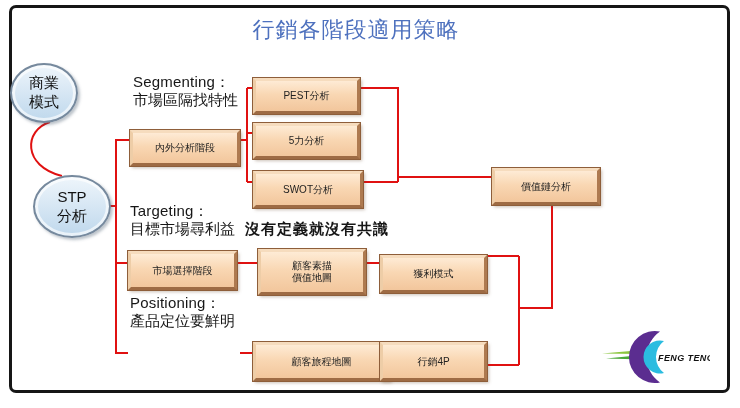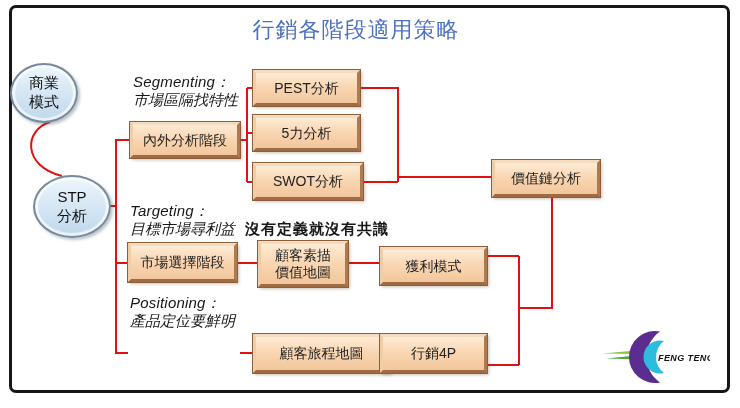--- a/index.html
+++ b/index.html
@@ -8,28 +8,28 @@
   .slide{position:absolute;left:9px;top:5px;width:721px;height:388px;
          border:3px solid #161616;border-radius:7px;background:#fff;box-sizing:border-box;}
   .title{position:absolute;left:0;top:15px;width:712px;text-align:center;
          font-size:22px;letter-spacing:1px;color:#4E71BE;}
   svg.lines{position:absolute;left:0;top:0;width:740px;height:408px;pointer-events:none;}
   .tbox{position:absolute;box-sizing:border-box;
         background:linear-gradient(180deg,#FEEBD5 0%,#F9D7B3 45%,#F2C69C 100%);
         border:3px solid;border-color:#F6DCBE #AE7A50 #9E6B44 #EECDA7;
         box-shadow:0 0 0 1px #8E5E3A,2px 2px 3px rgba(110,80,55,.35);
         display:flex;flex-direction:column;align-items:center;justify-content:center;
-        font-size:14px;line-height:1.2;text-align:right;color:#222;}
+        font-size:10px;line-height:1.2;text-align:right;color:#222;margin-top:8px;}
   .ell{position:absolute;border-radius:50%;box-sizing:border-box;
        background:linear-gradient(180deg,#EEF5FB 0%,#D4E5F3 55%,#BFD8EC 100%);
        border:2px solid #76899D;
        box-shadow:inset 0 0 0 3px rgba(255,255,255,.65),2px 2px 3px rgba(60,80,100,.35);
        display:flex;flex-direction:column;align-items:center;justify-content:center;
        font-size:15px;line-height:1.25;color:#111;}
-  .heading{position:absolute;font-size:15px;line-height:18px;color:#161616;font-style:italic;}
+  .heading{position:absolute;font-size:15px;line-height:18px;color:#161616;}
   .heading .en{letter-spacing:.2px;}
   .note{position:absolute;font-size:15px;font-weight:bold;color:#161616;letter-spacing:1px;}
   .logo{position:absolute;left:598px;top:326px;width:112px;height:62px;}
 </style>
 </head>
 <body>
 
 <div id="canvas">
   <div class="slide"></div>
 
@@ -80,21 +80,21 @@
 
   <div class="tbox" style="left:253px;top:70px;width:107px;height:36px;">
     <span>PEST分析</span>
   </div>
   <div class="tbox" style="left:253px;top:115px;width:107px;height:36px;">
     <span>5力分析</span>
   </div>
   <div class="tbox" style="left:253px;top:163px;width:110px;height:37px;">
     <span>SWOT分析</span>
   </div>
-  <div class="tbox" style="left:258px;top:241px;width:90px;height:46px;">
+  <div class="tbox" style="left:258px;top:241px;width:108px;height:46px;">
     <span>顧客素描</span>
     <span>價值地圖</span>
   </div>
   <div class="tbox" style="left:253px;top:334px;width:137px;height:39px;">
     <span>顧客旅程地圖</span>
   </div>
 
   <div class="tbox" style="left:380px;top:247px;width:107px;height:38px;">
     <span>獲利模式</span>
   </div>

